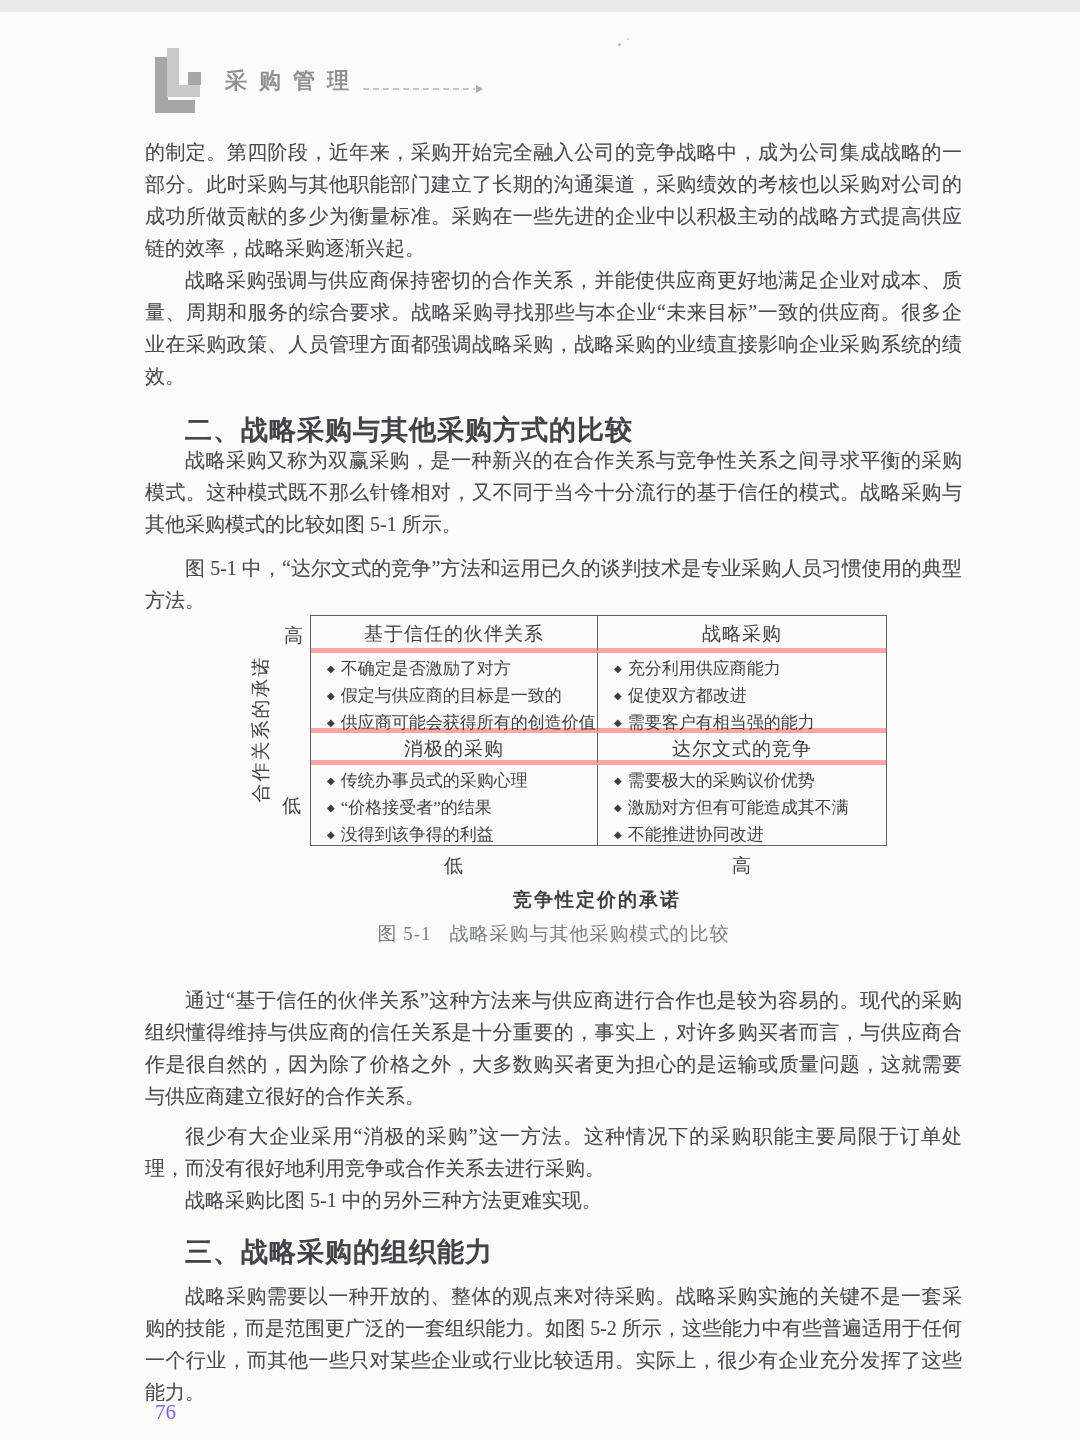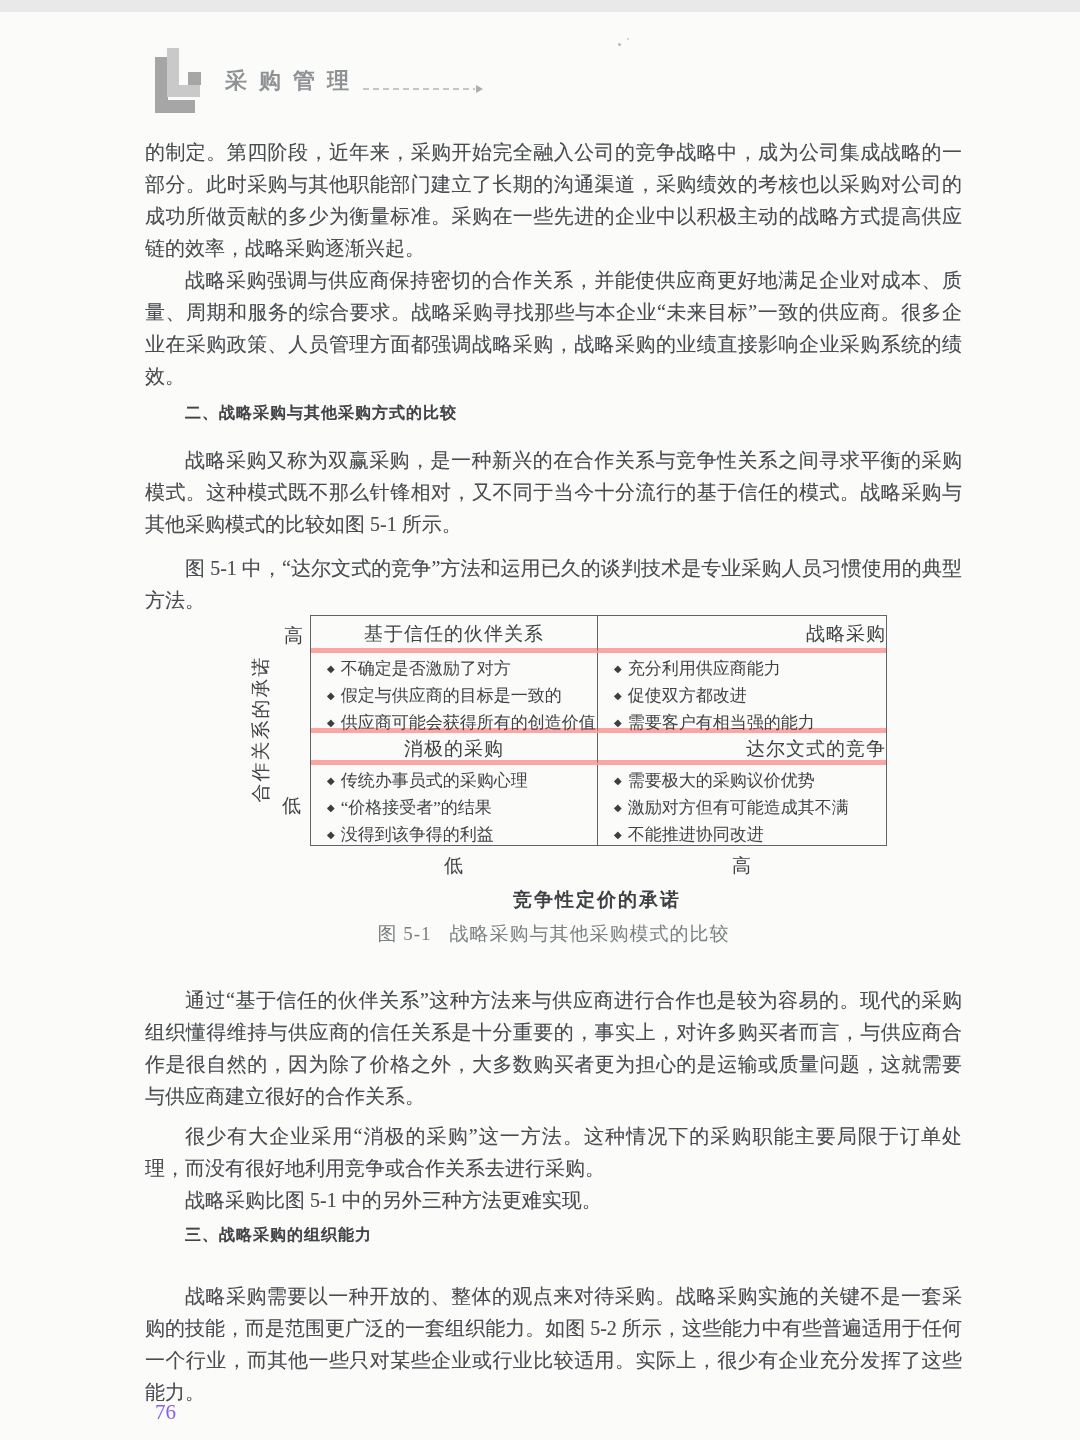--- a/index.html
+++ b/index.html
@@ -40,33 +40,33 @@
   
   .para {
     position:absolute; left:145px; width:817px;
     font-size:20px; line-height:32px; text-align:justify;
     color:#4a4c50; text-shadow:0 0 .5px rgba(80,82,86,.35);
   }
   .indent { text-indent:2em; }
   .heading {
     position:absolute; left:185px;
     font-family:"Liberation Sans", sans-serif; font-weight:700;
-    font-size:16px; letter-spacing:1px; color:#424448;
+    font-size:27px; letter-spacing:1px; color:#424448;
     text-shadow:0 0 .5px rgba(66,68,72,.35);
   }
   
   .figure { position:absolute; left:0; top:601px; width:1080px; height:345px; }
   .matrix {
     position:absolute; left:310px; top:2px;
     display:grid; grid-template-columns:287px 288px; grid-template-rows:37px 80px 32px 80px;
     border:1px solid #606266; background:transparent;
     color:#404246;
   }
   .cell { box-sizing:border-box; border-right:1px solid #606266; border-bottom:5px solid #fca5a5; }
-  .cell.last-col { border-right:none;text-align:right; }
+  .cell.last-col { border-right:none; }
   .cell.last-row { border-bottom:none; }
   .q-title { font-size:19px; text-align:center; letter-spacing:1px; }
   .q-title.r1 { line-height:36px; }
   .q-title.r3 { line-height:31px; }
   .q-items { padding:3px 4px 0 16px; }
   .q-item { display:flex; align-items:baseline; line-height:25px; font-size:17px; white-space:nowrap; }
   .bullet { font-size:10px; color:#3c3e42; margin-right:6px; position:relative; top:-2px; flex:0 0 auto; }
   .axis-lab { position:absolute; font-size:19px; color:#404246; }
   .y-high { left:284px; top:10px; }
   .y-low  { left:282px; top:180px; }

